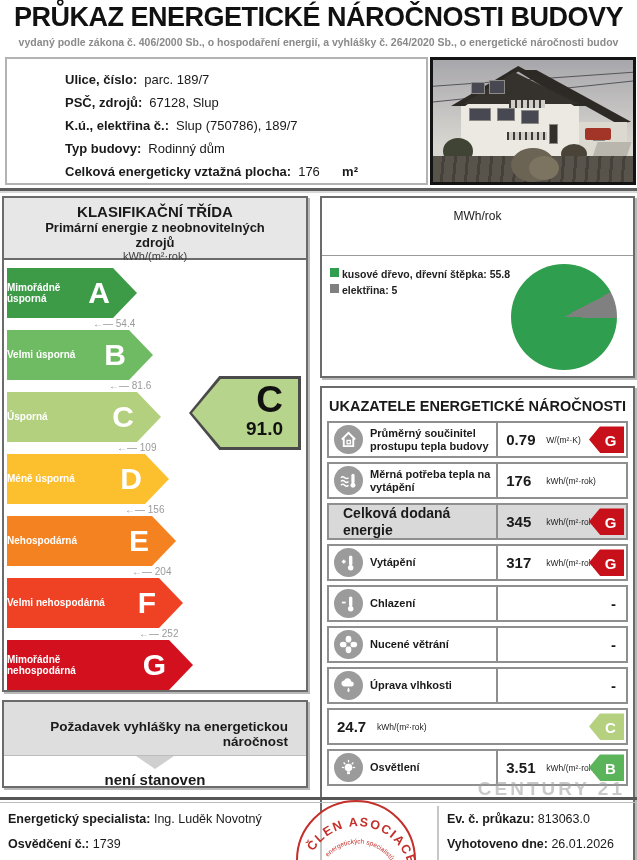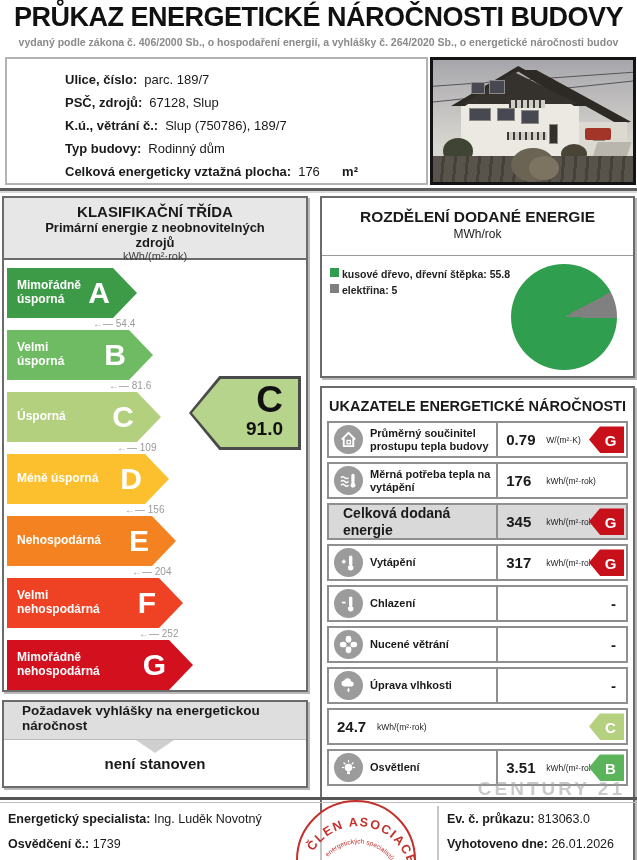--- a/index.html
+++ b/index.html
@@ -40,31 +40,31 @@
   .hdr-divider { top:188px; left:0; width:637px; height:5px; background:linear-gradient(#5e5e5e 0 60%,#d8d8d8 60%); }
 
   
   .class-panel { top:196px; left:2px; width:306px; height:496px; border:2px solid #6b6b6b; background:#fff; box-shadow:2px 2px 0 #b9b9b9; }
   .class-head { background:#e7e7e7; border-bottom:2px solid #6b6b6b; text-align:center; padding:5px 21px 4px; height:62px; }
   .class-head .t1 { font-size:15px; font-weight:bold; }
   .class-head .t2 { font-size:13px; font-weight:bold; }
   .class-head .t3 { font-size:11px; color:#3d3d3d; }
   .class-body { position:relative; padding:8px 0 0 3px; }
   .cls-arrow { position:relative; height:50px; color:#fff; clip-path:polygon(0 0,calc(100% - 24px) 0,100% 50%,calc(100% - 24px) 100%,0 100%); display:flex; align-items:center; }
-  .cls-arrow .lbl { font-size:12px; font-weight:bold; line-height:1.15; padding-left:10px; max-width:62%; }
+  .cls-arrow .lbl { font-size:10px; font-weight:bold; line-height:1.15; padding-left:0; max-width:62%; }
   .cls-arrow .ltr { position:absolute; right:27px; top:50%; transform:translateY(-50%); font-size:30px; font-weight:bold; }
   .threshold { height:12px; font-size:10px; color:#9a9a9a; line-height:12px; }
   .marker { position:absolute; right:5px; width:112px; height:74px; clip-path:polygon(0 50%,27% 0,100% 0,100% 100%,27% 100%); background:#4a4a4a; }
   .marker .inner { position:absolute; inset:3px; clip-path:polygon(0 50%,27% 0,100% 0,100% 100%,27% 100%); background:#b7d48c; text-align:right; padding:2px 15px 0 0; }
   .marker .mltr { font-size:37px; font-weight:bold; color:#111; line-height:38px; }
   .marker .mval { font-size:19px; font-weight:bold; color:#111; line-height:20px; }
 
   
   .req-panel { top:700px; left:2px; width:306px; height:88px; border:2px solid #6b6b6b; background:#fff; box-shadow:2px 2px 0 #b9b9b9; }
-  .req-head { background:#dedede; border-bottom:1px solid #bdbdbd; text-align:left; font-size:13.5px; font-weight:bold; padding:1px 18px 6px; }
+  .req-head { background:#dedede; border-bottom:1px solid #bdbdbd; text-align:right; font-size:13.5px; font-weight:bold; padding:17px 18px 6px; }
   .req-chevron { width:38px; height:13px; margin:0 auto; background:#cfcfcf; clip-path:polygon(0 0,100% 0,50% 100%); }
   .req-value { text-align:center; font-size:15px; font-weight:bold; margin-top:2px; }
 
   
   .dist-panel { top:196px; left:320px; width:315px; height:182px; border:2px solid #6b6b6b; background:#fff; box-shadow:2px 2px 0 #b9b9b9; }
   .dist-head { text-align:center; padding-top:10px; height:58px; border-bottom:1.5px solid #9a9a9a; }
   .dist-head .t1 { font-size:15.5px; font-weight:bold; }
   .dist-head .t2 { font-size:12px; margin-top:1px; }
   .legend { position:absolute; left:8px; top:70px; font-size:10.5px; font-weight:bold; color:#222; }
   .legend-row { display:flex; height:16px; }
@@ -110,21 +110,21 @@
 <div class="abs doc-subtitle">vydaný podle zákona č. 406/2000 Sb., o hospodaření energií, a vyhlášky č. 264/2020 Sb., o energetické náročnosti budov</div>
 
 <div class="abs info-box">
   <div class="info-row">
     <b>Ulice, číslo:</b><span class="val">parc. 189/7</span>
   </div>
   <div class="info-row">
     <b>PSČ, zdrojů:</b><span class="val">67128, Slup</span>
   </div>
   <div class="info-row">
-    <b>K.ú., větrání č.:</b><span class="val">Slup (750786), 189/7</span>
+    <b>K.ú., elektřina č.:</b><span class="val">Slup (750786), 189/7</span>
   </div>
   <div class="info-row">
     <b>Typ budovy:</b><span class="val">Rodinný dům</span>
   </div>
   <div class="info-row">
     <b>Celková energeticky vztažná plocha:</b><span class="val">176</span>
     <span class="unit">m²</span>
   </div>
 </div>
 
@@ -208,21 +208,20 @@
 </div>
 
 <div class="abs req-panel">
   <div class="req-head">Požadavek vyhlášky na energetickou náročnost</div>
   <div class="req-chevron"></div>
   <div class="req-value">není stanoven</div>
 </div>
 
 <div class="abs dist-panel">
   <div class="dist-head">
-    <div class="t1">ROZDĚLENÍ DODANÉ ENERGIE</div>
     <div class="t2">MWh/rok</div>
   </div>
   <div class="legend">
     <div class="legend-row">
       <span class="legend-swatch" style="background: rgb(47, 158, 78);"></span>
       <span>kusové dřevo, dřevní štěpka: 55.8</span>
     </div>
     <div class="legend-row">
       <span class="legend-swatch" style="background: rgb(128, 128, 128);"></span>
       <span>elektřina: 5</span>

